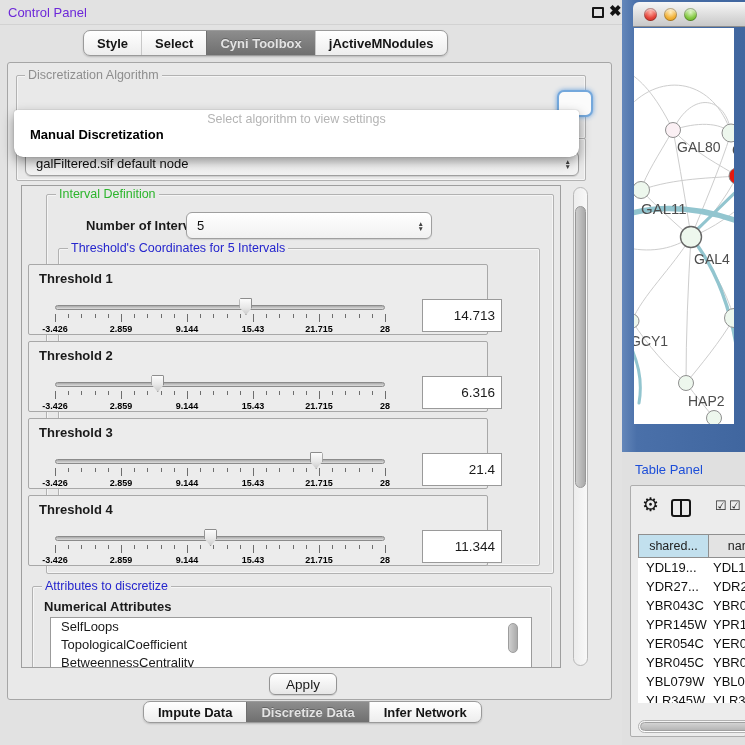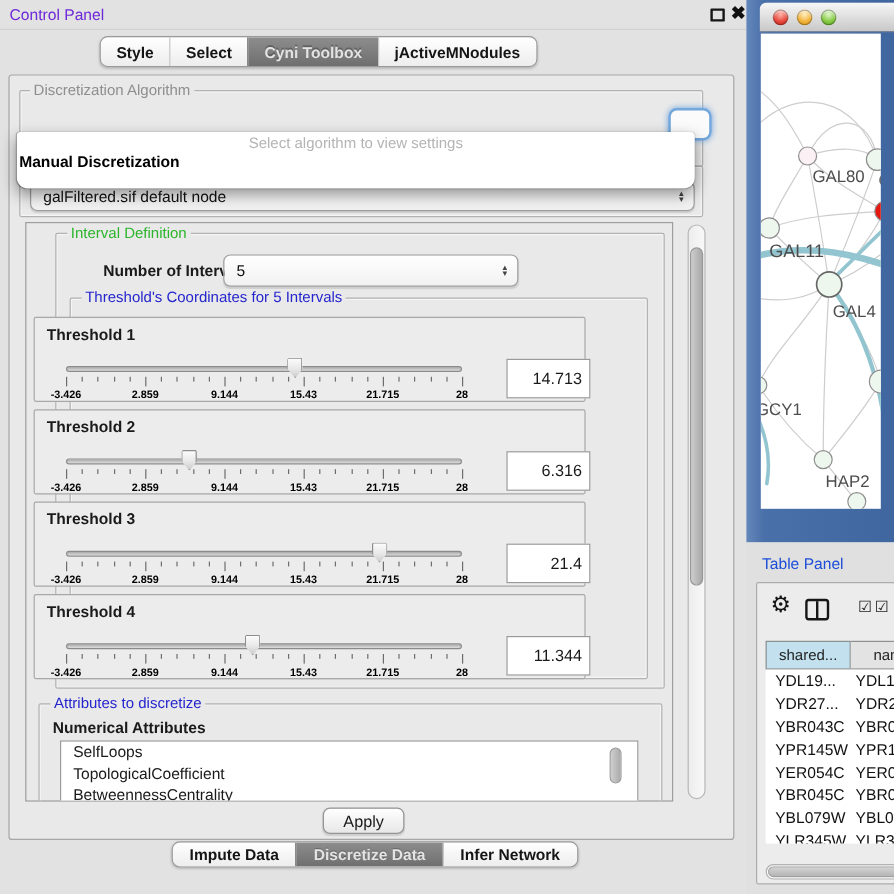--- a/index.html
+++ b/index.html
@@ -63,21 +63,21 @@
 
   
   #algo-popup {
     left:6px; top:23px; width:565px; height:47px; z-index:20;
     background:#ffffff; border-radius:3px 3px 9px 9px;
     box-shadow:0 5px 12px rgba(0,0,0,.42), 0 0 1px rgba(0,0,0,.4);
     padding-top:2px;
     margin-top:24px;
   }
   #algo-popup .prompt { text-align:center; color:#b4b4b4; font-size:12.5px; height:15px; line-height:15px; }
-  #algo-popup .opt { font-size:13px; height:15px; line-height:15px; padding-left:2px; color:#000; white-space:nowrap; }
+  #algo-popup .opt { font-size:13px; height:15px; line-height:15px; padding-left:16px; color:#000; white-space:nowrap; }
   #algo-popup .opt.hl { font-weight:bold; }
 
   #tabledata-group { left:8px; top:75px; width:570px; height:43px; }
   #tabledata-legend { left:14px; top:68px; z-index:3; }
 
   .combo {
     position:absolute; display:flex; align-items:center;
     background:linear-gradient(#ffffff,#f1f1f1);
     border:1px solid #9f9f9f; border-radius:6px;
     font-size:13px; padding:0 22px 0 10px; color:#111;
@@ -125,21 +125,21 @@
     background:linear-gradient(#fefefe 0%,#e8e8e8 55%,#c9c9c9 100%);
     clip-path:polygon(8% 0, 92% 0, 100% 10%, 100% 55%, 50% 100%, 0 55%, 0 10%);
     box-shadow:inset 0 0 0 1px #8d8d8d;
   }
   .ticks { position:relative; height:9px; margin-top:4px; }
   .tick { position:absolute; top:0; width:1px; height:4px; background:#6d6d6d; }
   .tick.major { height:8px; }
   .ticklabels { position:relative; height:11px; margin-top:1px; }
   .ticklabel { position:absolute; transform:translateX(-50%); font-size:9px; font-weight:bold; color:#000; white-space:nowrap; }
   .valbox {
-    position:absolute; left:393px; top:34px; width:70px; height:33px;
+    position:absolute; left:393px; top:34px; width:80px; height:33px;
     background:#fff; border:1px solid #9a9a9a;
     display:flex; align-items:center; justify-content:flex-end;
     padding-right:6px; font-size:13.5px;
   }
 
   #attr-group { left:10px; top:400px; width:520px; height:90px; }
   #attr-legend { left:20px; top:393px; }
   #attr-sub { left:22px; top:413px; font-size:13px; font-weight:bold; }
   #attr-list {
     left:28px; top:431px; width:482px; height:52px;

